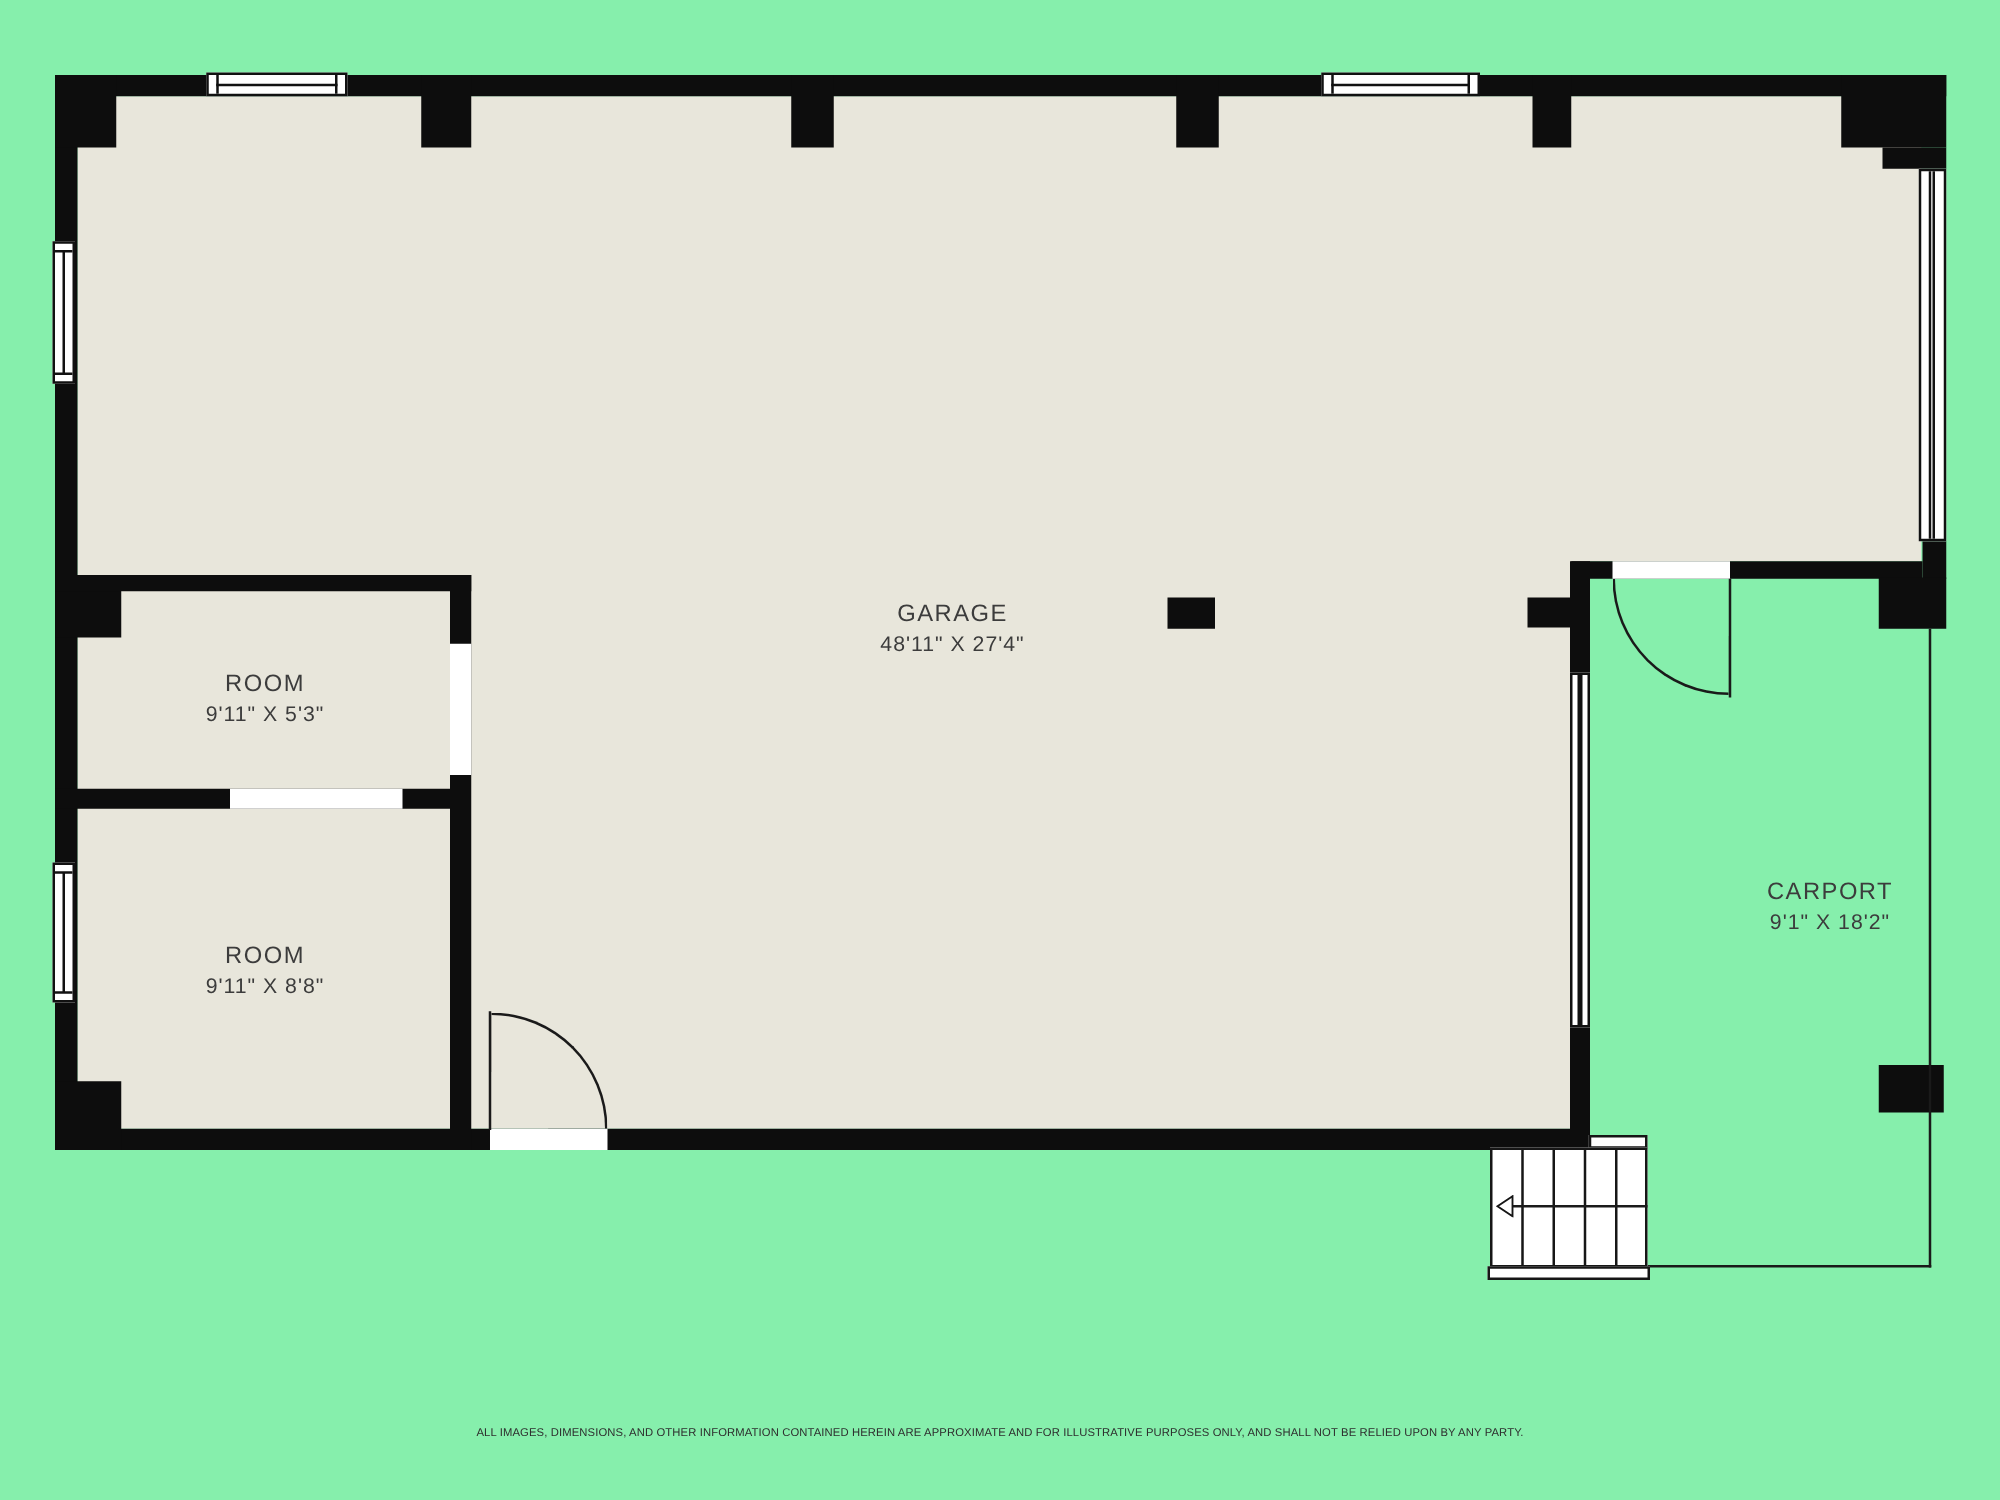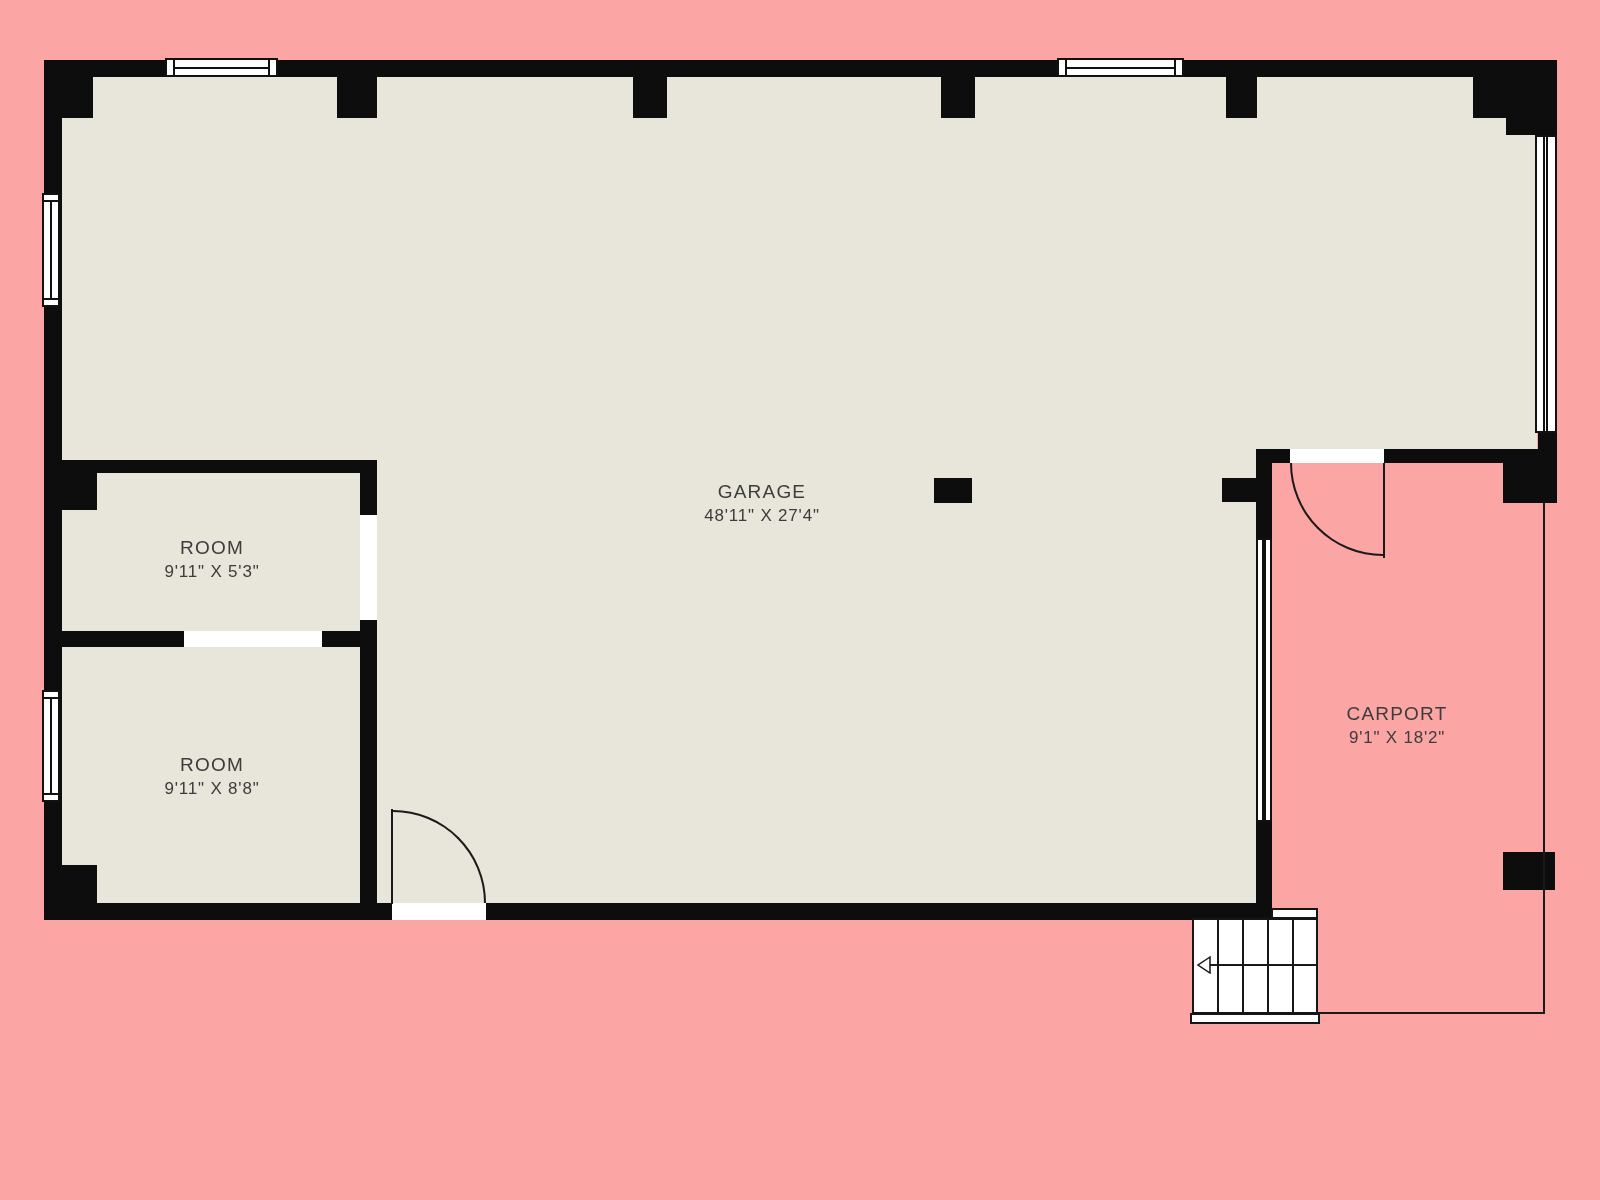--- a/index.html
+++ b/index.html
@@ -1,16 +1,16 @@
 <!DOCTYPE html>
 <html><head>
 <meta charset="utf-8">
 <style>
   html,body{margin:0;padding:0;background:#fff;}
-  .canvas{position:relative;width:1600px;height:1200px;background:#fca5a5;overflow:hidden;
+  .canvas{position:relative;width:1600px;height:1200px;background:#86efac;overflow:hidden;
           font-family:"Liberation Sans", sans-serif;}
   .floor{position:absolute;background:#E8E6DB;}
   .wall{position:absolute;background:#0D0D0D;}
   .open{position:absolute;background:#FFFFFF;}
   .thin{position:absolute;background:#1A1A1A;}
   
   .win{position:absolute;background:#FFFFFF;border:2px solid #111;box-sizing:border-box;}
   .win .cap-l{position:absolute;left:6px;top:0;bottom:0;width:2px;background:#111;}
   .win .cap-r{position:absolute;right:6px;top:0;bottom:0;width:2px;background:#111;}
   .win .mid-h{position:absolute;left:6px;right:6px;top:50%;height:2px;margin-top:-1px;background:#111;}
@@ -132,21 +132,22 @@
     <div class="dm">48'11" X 27'4"</div>
   </div>
   <div class="lbl" style="left:212px;top:536px;">
     <div class="nm">ROOM</div>
     <div class="dm">9'11" X 5'3"</div>
   </div>
   <div class="lbl" style="left:212px;top:753px;">
     <div class="nm">ROOM</div>
     <div class="dm">9'11" X 8'8"</div>
   </div>
-  <div class="lbl" style="left:1397px;top:702px;">
+  <div class="lbl" style="left:1464px;top:702px;">
     <div class="nm">CARPORT</div>
     <div class="dm">9'1" X 18'2"</div>
   </div>
 
   <div class="footer">
+    <div>ALL IMAGES, DIMENSIONS, AND OTHER INFORMATION CONTAINED HEREIN ARE APPROXIMATE AND FOR ILLUSTRATIVE PURPOSES ONLY, AND SHALL NOT BE RELIED UPON BY ANY PARTY.</div>
   </div>
 
 </div>
 
 </body></html>

